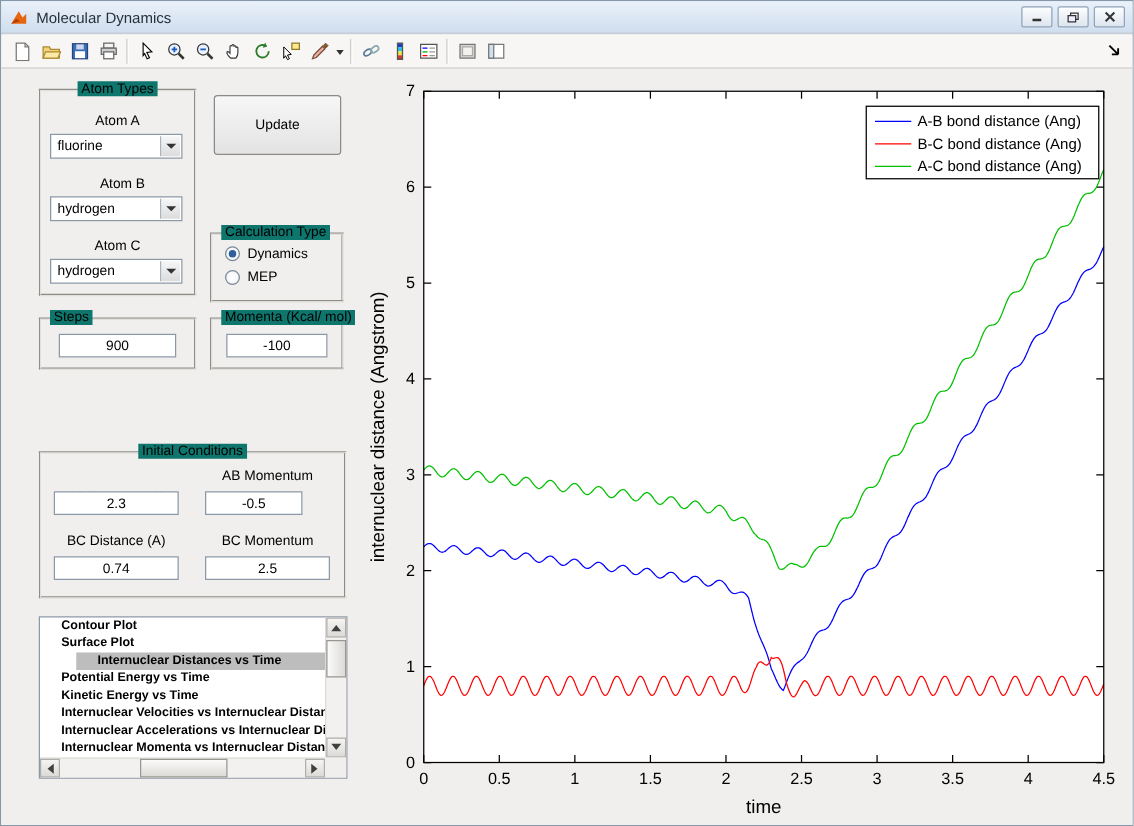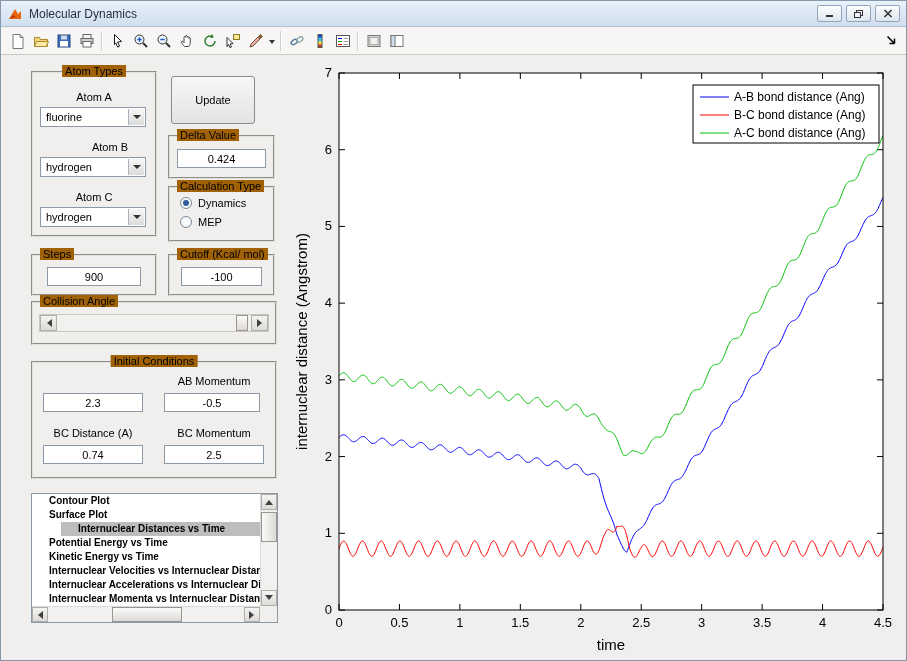--- a/index.html
+++ b/index.html
@@ -24,21 +24,21 @@
   .tb-sep { width:2px; height:20px; border-left:1px solid #cfcecb; border-right:1px solid #ffffff; margin:0 3px; }
   .dd-arrow { width:10px; height:23px; display:flex; align-items:center; justify-content:center; background:transparent; border:none; padding:0;}
   .dd-arrow::after { content:''; border:3px solid transparent; border-top:4px solid #333; margin-top:4px; }
   .dock-arrow { position:absolute; right:8px; top:6px; }
 
   
   .content { position:absolute; top:54px; left:0; right:0; bottom:0; background:#f0efed; }
 
   
   .panel { position:absolute; border:2px groove #e2e0db; }
-  .panel-title { position:absolute; top:-8px; left:7px; background:#a16207; padding:0 3px;
+  .panel-title { position:absolute; top:-8px; left:7px; background:#0f766e; padding:0 3px;
     font-size:11px; color:#000; white-space:nowrap; }
   .panel-title.centered { left:50%; transform:translateX(-50%); }
   .lbl { position:absolute; font-size:11px; color:#000; text-align:center; }
 
   .combo { position:absolute; height:20px; background:#fff; border:1px solid #8b98a5;
     font-size:11px; display:flex; align-items:center; padding-left:5px; }
   .combo-arrow { position:absolute; top:1px; right:1px; bottom:1px; width:16px;
     background:linear-gradient(#f6f6f6,#dcdcdc); border-left:1px solid #aab4bf;
     display:flex; align-items:center; justify-content:center; }
   .combo-arrow::after { content:''; border:4px solid transparent; border-top:4px solid #333; margin-top:4px; }
@@ -245,80 +245,64 @@
 
   <div class="content">
 
     <div class="panel" style="left:30px; top:16px; width:126px; height:166px;">
       <span class="panel-title centered">Atom Types</span>
       <div class="lbl" style="top:18px; left:0; width:100%;">Atom A</div>
       <div class="combo" style="top:34px; left:7px; width:106px;">
         <span>fluorine</span>
         <span class="combo-arrow"></span>
       </div>
-      <div class="lbl" style="top:68px; left:16px; width:100%;">Atom B</div>
+      <div class="lbl" style="top:68px; left:4px; width:100%;">Atom B</div>
       <div class="combo" style="top:84px; left:7px; width:106px;">
         <span>hydrogen</span>
         <span class="combo-arrow"></span>
       </div>
       <div class="lbl" style="top:118px; left:0; width:100%;">Atom C</div>
       <div class="combo" style="top:134px; left:7px; width:106px;">
         <span>hydrogen</span>
         <span class="combo-arrow"></span>
       </div>
     </div>
 
-    <button class="btn-update" style="left:170px; top:21px; width:84px; height:48px;">Update</button>
-
-    <div class="panel" style="left:167px; top:80px; width:107px; height:44px;">
-      <span class="panel-title">Delta Value</span>
-      <input class="edit" style="top: 12px; left: 7px; width: 89px;" value="0.424">
-    </div>
+    <button class="btn-update" style="left:170px; top:21px; width:102px; height:48px;">Update</button>
+
 
     <div class="panel" style="left:167px; top:131px; width:107px; height:56px;">
       <span class="panel-title">Calculation Type</span>
       <div class="radio-row" style="top:9px; left:10px;">
         <span class="radio checked"></span>
         <span class="radio-label">Dynamics</span>
       </div>
       <div class="radio-row" style="top:28px; left:10px;">
         <span class="radio"></span>
         <span class="radio-label">MEP</span>
       </div>
     </div>
 
     <div class="panel" style="left:30px; top:199px; width:126px; height:42px;">
       <span class="panel-title">Steps</span>
       <input class="edit" style="top: 11px; left: 14px; width: 94px;" value="900">
     </div>
 
     <div class="panel" style="left:167px; top:199px; width:107px; height:42px;">
-      <span class="panel-title">Cutoff (Kcal/ mol)</span>
+      <span class="panel-title">Momenta (Kcal/ mol)</span>
       <input class="edit" style="top: 11px; left: 11px; width: 81px;" value="-100">
     </div>
 
-    <div class="panel" style="left:30px; top:246px; width:246px; height:44px;">
-      <span class="panel-title">Collision Angle</span>
-      <div class="slider" style="top:11px; left:6px; right:6px;">
-        <div class="sl-btn left">
-            <span class="tri-l"></span>
-          </div>
-        <div class="sl-thumb"></div>
-        <div class="sl-btn right">
-            <span class="tri-r"></span>
-          </div>
-      </div>
-    </div>
 
     <div class="panel" style="left:30px; top:306px; width:246px; height:118px;padding-left:14px;">
       <span class="panel-title centered">Initial Conditions</span>
       <div class="lbl" style="top:17px; left:4px; width:112px;margin-top:12px;">AB Distance (A)</div>
       <div class="lbl" style="top:12px; left:126px; width:110px;">AB Momentum</div>
       <input class="edit" style="top: 30px; left: 10px; width: 100px;" value="2.3">
-      <input class="edit" style="top: 30px; left: 131px; width: 96px;" value="-0.5">
+      <input class="edit" style="top: 30px; left: 131px; width: 78px;" value="-0.5">
       <div class="lbl" style="top:64px; left:4px; width:112px;">BC Distance (A)</div>
       <div class="lbl" style="top:64px; left:126px; width:110px;">BC Momentum</div>
       <input class="edit" style="top: 82px; left: 10px; width: 100px;" value="0.74">
       <input class="edit" style="top: 82px; left: 131px; width: 100px;" value="2.5">
     </div>
 
     <div class="listbox" style="left:30px; top:438px; width:247px; height:130px;">
       <div class="list-items">
           <div class="list-item">Contour Plot</div>
           <div class="list-item">Surface Plot</div>

